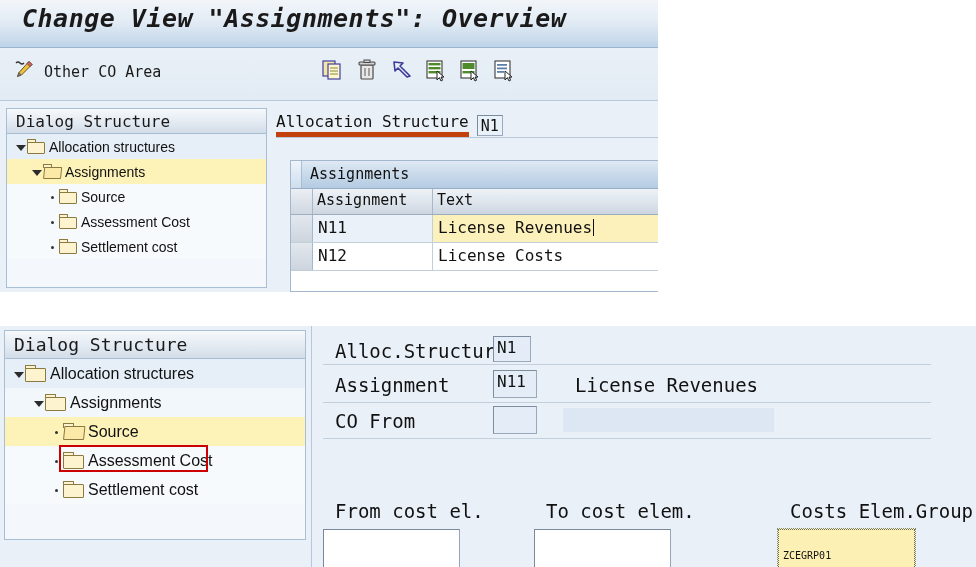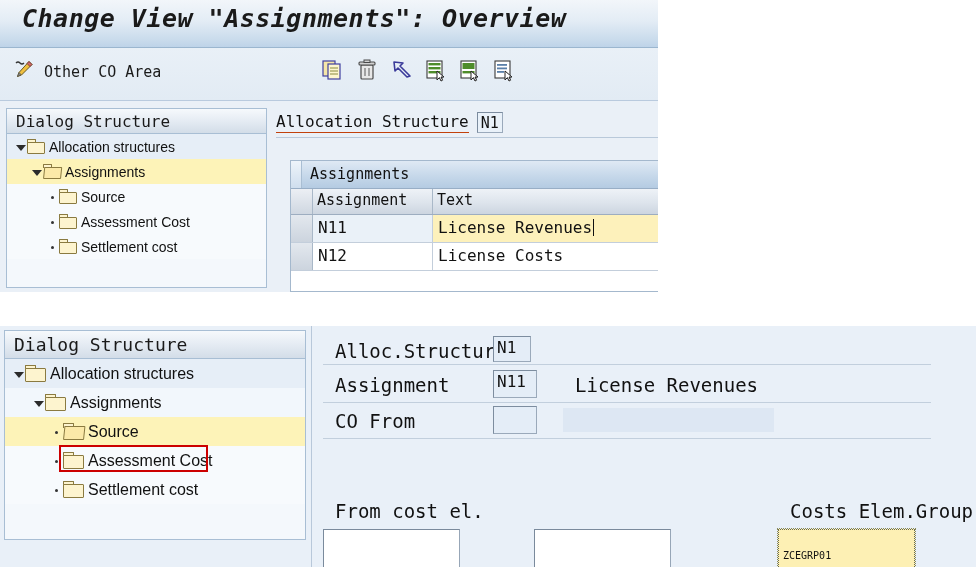--- a/index.html
+++ b/index.html
@@ -167,21 +167,21 @@
   
   #alloc-head {
     position: absolute;
     left: 276px; top: 112px;
     display: flex; align-items: center;
     white-space: nowrap;
   }
   #alloc-head .lab {
     font-family: "DejaVu Sans Mono", monospace;
     font-size: 16px; color: #111;
-    border-bottom: 1px solid #c2410c;
+    border-bottom: 6px solid #c2410c;
     padding-bottom: 1px;
   }
   .smallbox {
     display: inline-block;
     margin-left: 8px;
     min-width: 26px;
     height: 21px;
     line-height: 20px;
     padding: 0 3px;
     background: #e9f1f9;
@@ -604,20 +604,21 @@
   <div class="f-underline" style="left:323px; top:76px; width:608px;"></div>
 
   <div class="f-text" style="left:323px; top:84px;">CO From</div>
   <div class="f-box" style="left:493px; top:80px; width:44px; height:28px;"></div>
   <div class="f-readonly" style="left:563px; top:82px; width:211px; height:24px;"></div>
   <div class="f-underline" style="left:323px; top:112px; width:608px;"></div>
 
   <div class="f-text" style="left:323px; top:174px;">From cost el.</div>
   <div class="f-input" style="left:323px; top:203px; width:137px; height:30px;"></div>
 
+  <div class="f-text" style="left:534px; top:174px;">To cost elem.</div>
   <div class="f-input" style="left:534px; top:203px; width:137px; height:30px;"></div>
 
   <div class="f-text" style="left:778px; top:174px;">Costs Elem.Group</div>
   <div class="f-input focused" style="left:778px; top:203px; width:137px; height:30px;">ZCEGRP01</div>
 
 </div>
 
 <div class="redbox"></div>
 
 </body></html>

